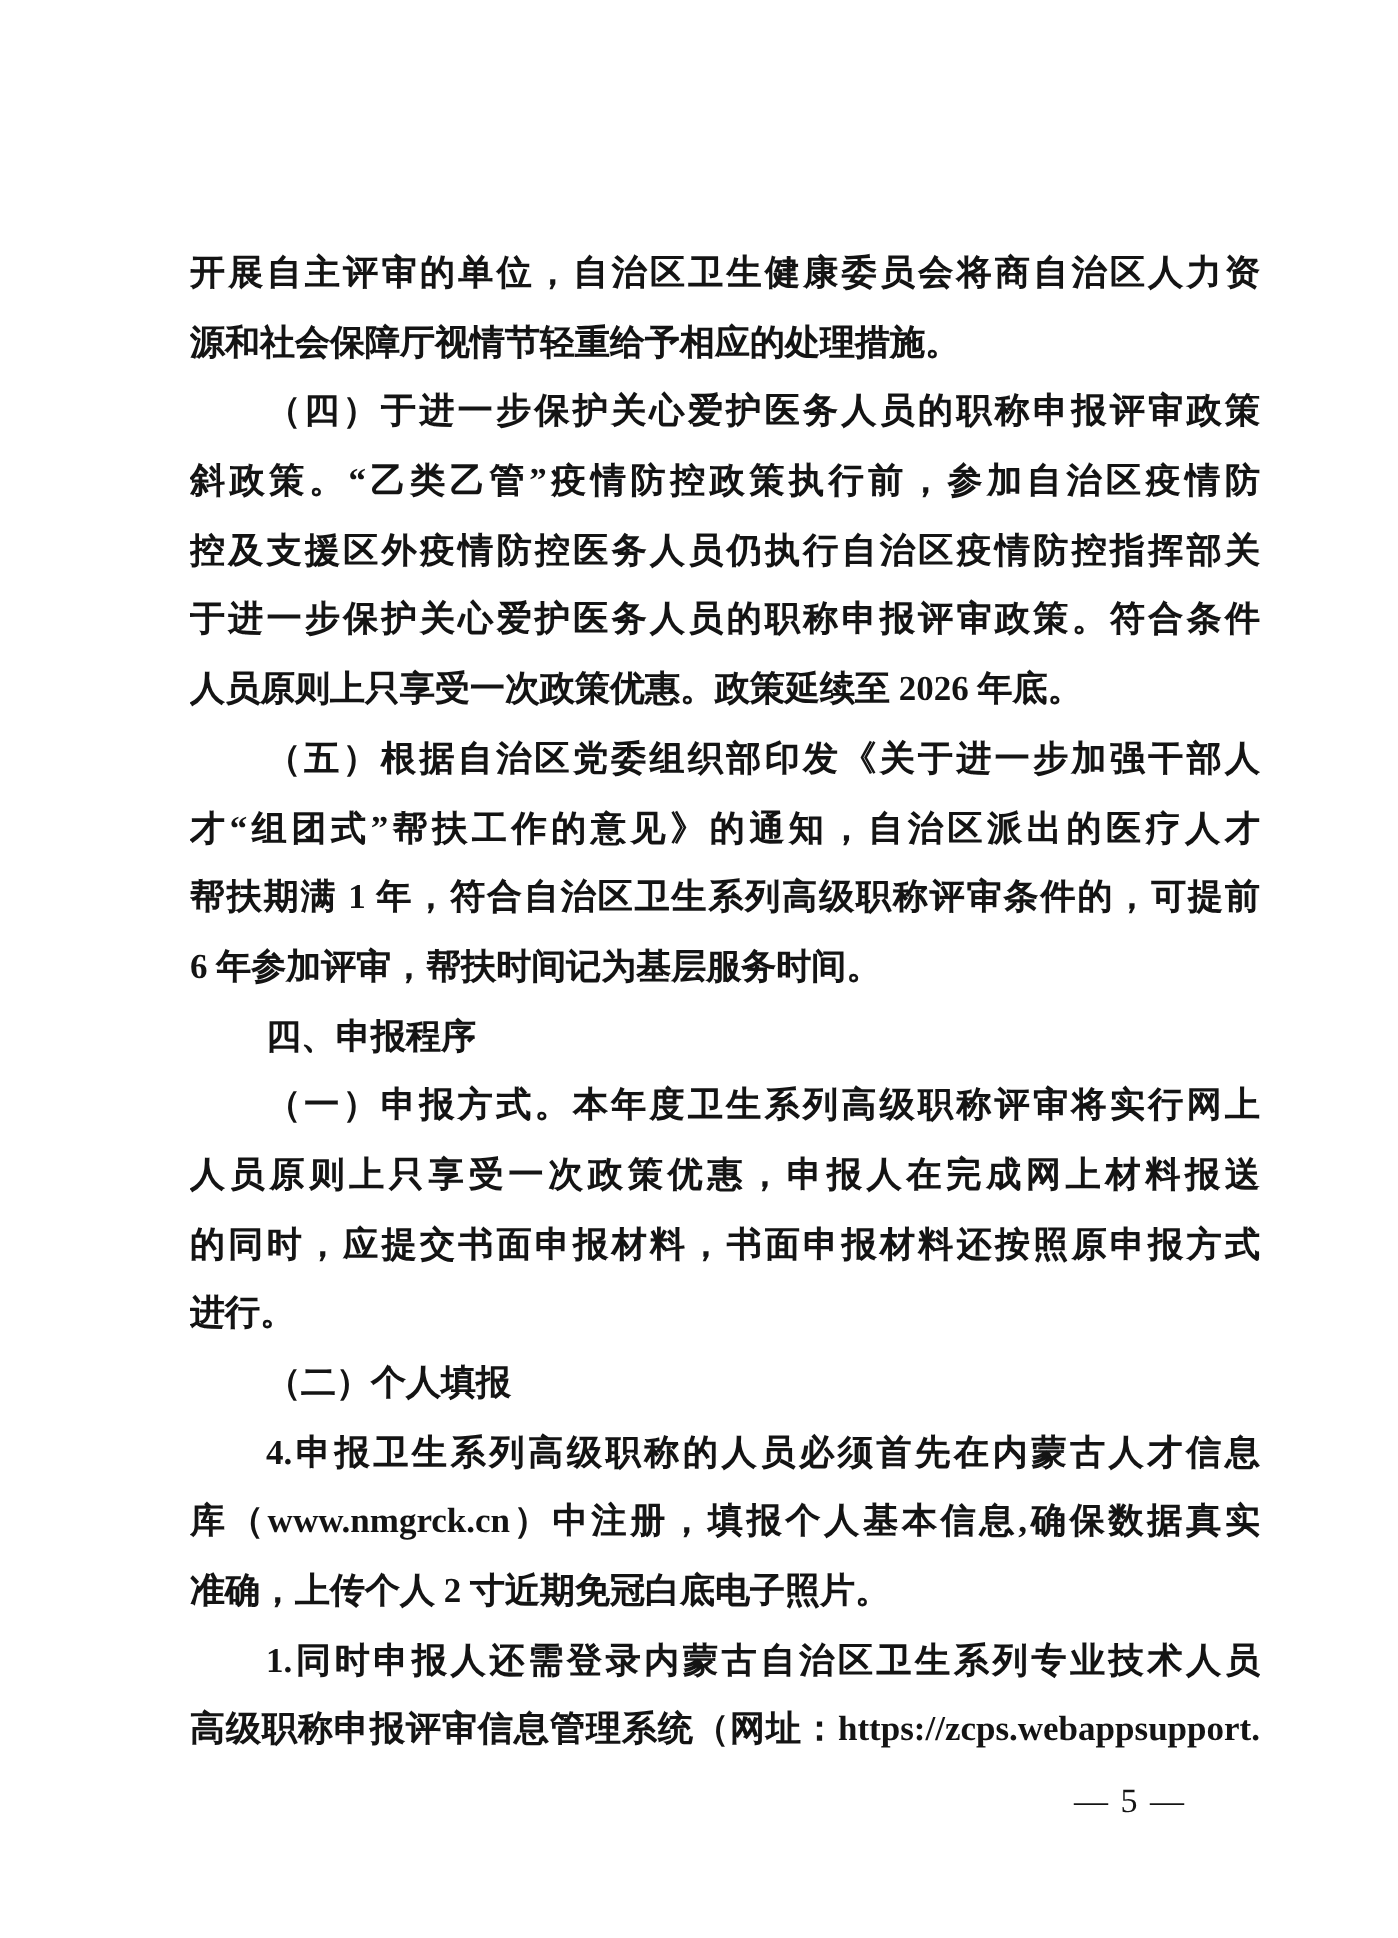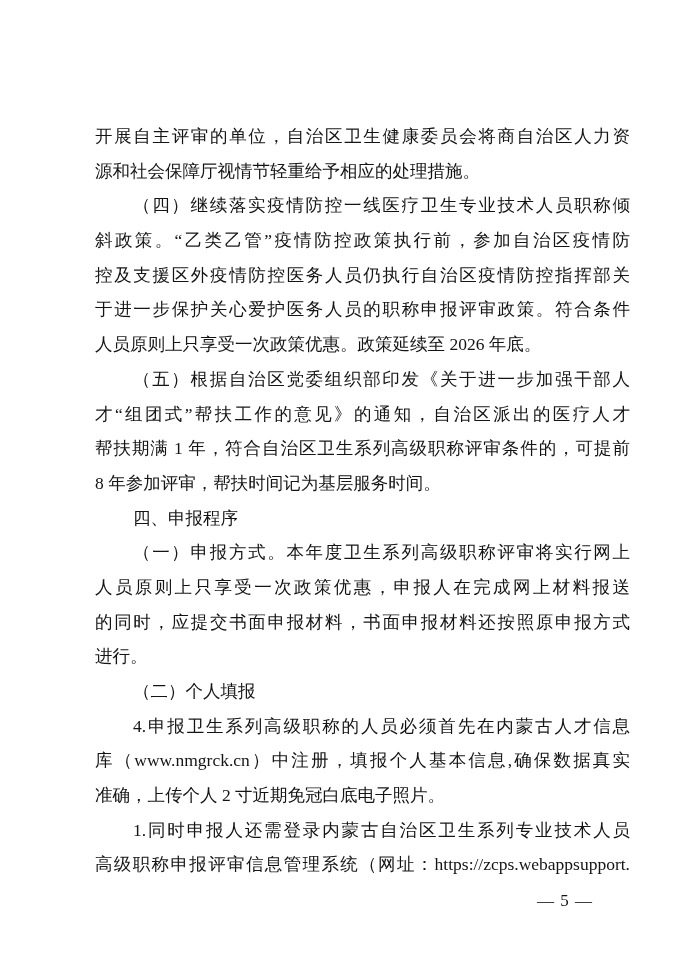--- a/index.html
+++ b/index.html
@@ -14,20 +14,21 @@
     background: #ffffff;
     color: #141414;
     font-family: "Liberation Serif", "DejaVu Serif", serif;
     overflow: hidden;
   }
   .content {
     position: absolute;
     left: 95px;
     top: 119px;
     width: 535px;
+    font-weight: bold;
   }
   .paragraph {
     margin: 0;
     padding: 0;
   }
   .line {
     font-size: 17.5px;
     height: 34.7px;
     line-height: 34.7px;
     text-align: justify;
@@ -54,31 +55,31 @@
 </head>
 <body>
 
 <div class="page">
   <div class="content">
       <div class="paragraph">
         <div class="line flush">开展自主评审的单位，自治区卫生健康委员会将商自治区人力资</div>
         <div class="line">源和社会保障厅视情节轻重给予相应的处理措施。</div>
       </div>
       <div class="paragraph">
-        <div class="line flush indent">（四）继续落实疫情防控一线医疗卫生专业技术人员职称倾</div>
+        <div class="line flush indent">（四）于进一步保护关心爱护医务人员的职称申报评审政策</div>
         <div class="line flush">斜政策。“乙类乙管”疫情防控政策执行前，参加自治区疫情防</div>
         <div class="line flush">控及支援区外疫情防控医务人员仍执行自治区疫情防控指挥部关</div>
         <div class="line flush">于进一步保护关心爱护医务人员的职称申报评审政策。符合条件</div>
         <div class="line">人员原则上只享受一次政策优惠。政策延续至 2026 年底。</div>
       </div>
       <div class="paragraph">
         <div class="line flush indent">（五）根据自治区党委组织部印发《关于进一步加强干部人</div>
         <div class="line flush">才“组团式”帮扶工作的意见》的通知，自治区派出的医疗人才</div>
         <div class="line flush">帮扶期满 1 年，符合自治区卫生系列高级职称评审条件的，可提前</div>
-        <div class="line">8 年参加评审，帮扶时间记为基层服务时间。</div>
+        <div class="line">6 年参加评审，帮扶时间记为基层服务时间。</div>
       </div>
       <div class="paragraph">
         <div class="line indent">四、申报程序</div>
       </div>
       <div class="paragraph">
         <div class="line flush indent">（一）申报方式。本年度卫生系列高级职称评审将实行网上</div>
         <div class="line flush">人员原则上只享受一次政策优惠，申报人在完成网上材料报送</div>
         <div class="line flush">的同时，应提交书面申报材料，书面申报材料还按照原申报方式</div>
         <div class="line">进行。</div>
       </div>

